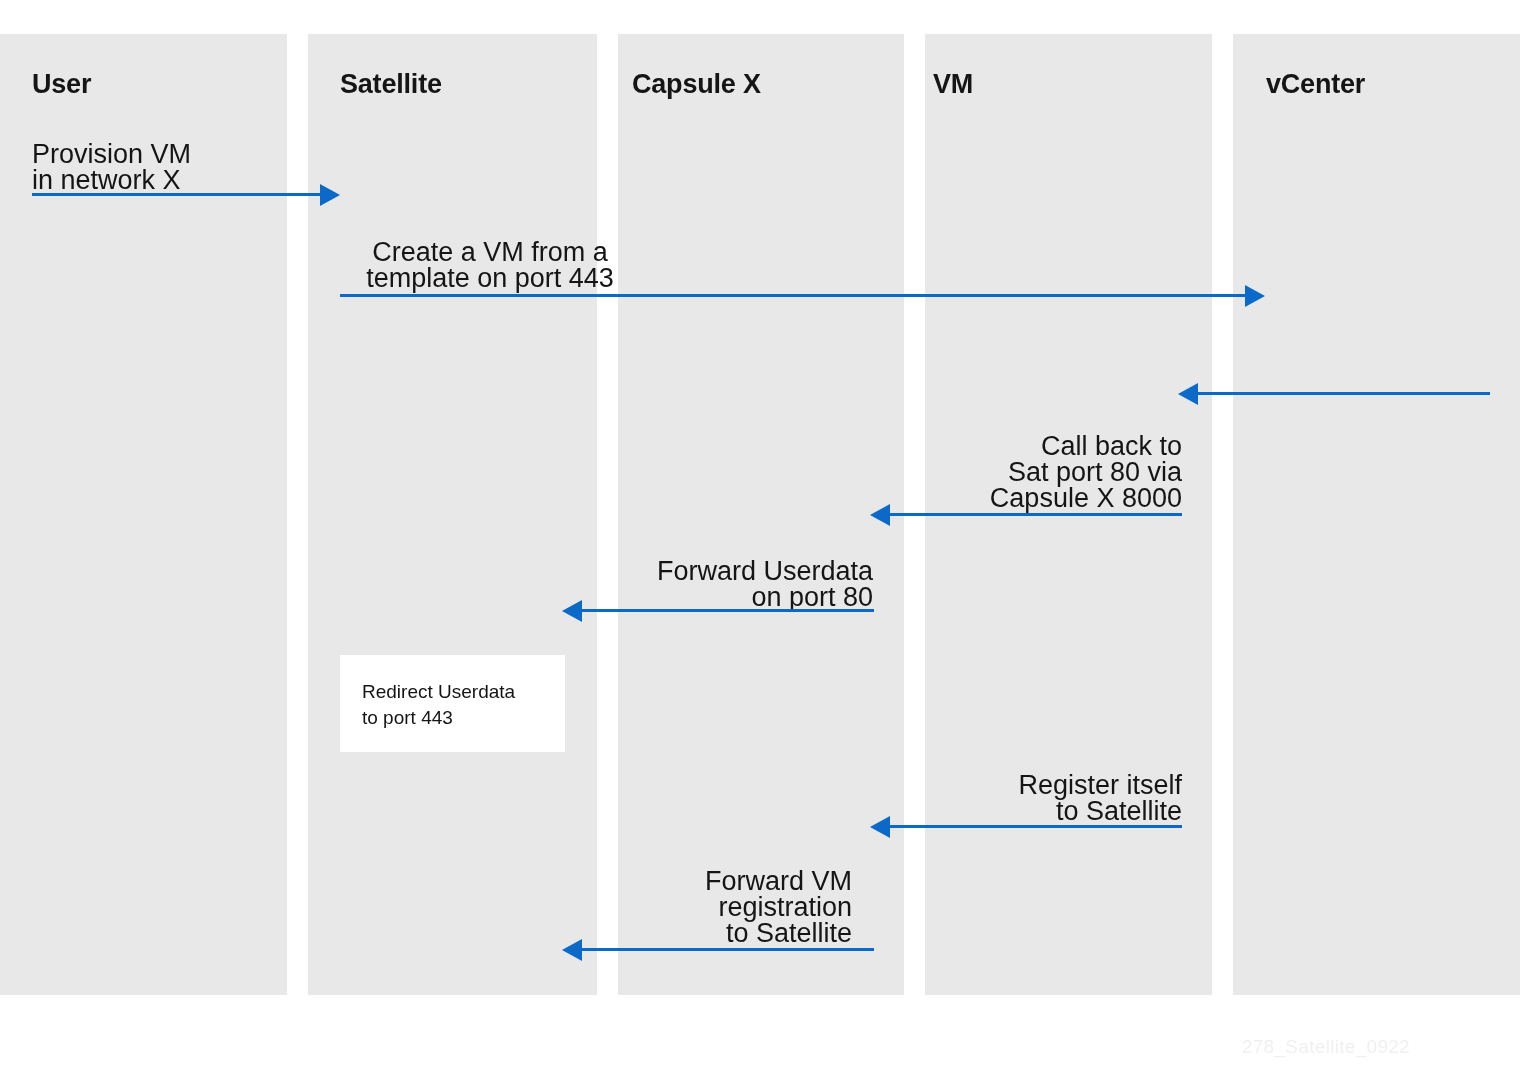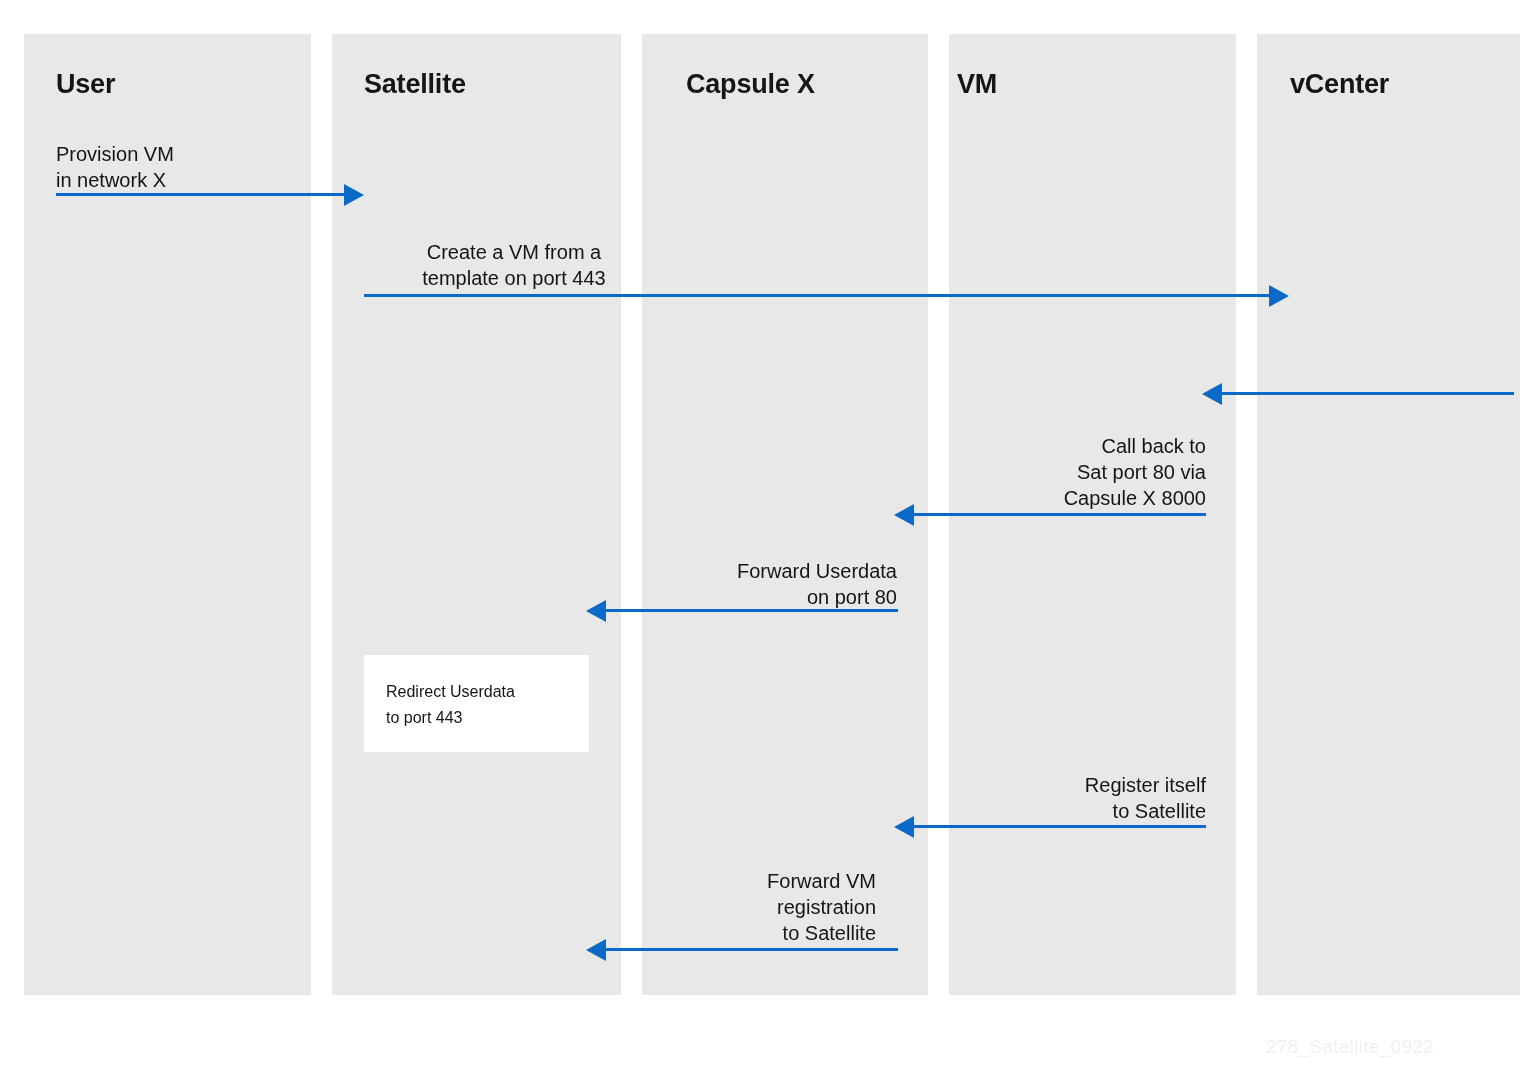--- a/index.html
+++ b/index.html
@@ -13,41 +13,40 @@
     font-family: "Liberation Sans", "DejaVu Sans", sans-serif;
     color: #151515;
     position: relative;
     overflow: hidden;
   }
   #canvas {
     position: absolute;
     left: 0; top: 0;
     width: 1432px;
     height: 1080px;
-    margin-left: 24px;
   }
   
   .lane {
     position: absolute;
     background: #e8e8e8;
     top: 34px;
     height: 961px;
   }
   .lane-title {
     position: absolute;
     font-size: 27px;
     font-weight: bold;
     letter-spacing: -0.2px;
     color: #151515;
     white-space: nowrap;
   }
   
   .msg-label {
     position: absolute;
-    font-size: 20px;
+    font-size: 27px;
     line-height: 26px;
     color: #151515;
     white-space: pre-line;
   }
   .msg-label.left  { text-align: left; }
   .msg-label.right { text-align: right; }
   
   .arrow-line {
     position: absolute;
     height: 3px;
@@ -65,21 +64,21 @@
   .arrow-head.left {
     border-right: 20px solid #0b69c8;
   }
   
   .note-box {
     position: absolute;
     background: #ffffff;
   }
   .note-text {
     position: absolute;
-    font-size: 16px;
+    font-size: 19px;
     line-height: 26px;
     color: #151515;
     white-space: pre-line;
   }
   
   .footer-code {
     position: absolute;
     right: 22px;
     bottom: 22px;
     font-size: 19px;
@@ -94,21 +93,21 @@
 <div id="canvas">
 
   <div class="lane" style="left:0px;   width:287px;"></div>
   <div class="lane" style="left:308px; width:289px;"></div>
   <div class="lane" style="left:618px; width:286px;"></div>
   <div class="lane" style="left:925px; width:287px;"></div>
   <div class="lane" style="left:1233px;width:287px;"></div>
 
   <div class="lane-title" style="left:32px;   top:69px;">User</div>
   <div class="lane-title" style="left:340px;  top:69px;">Satellite</div>
-  <div class="lane-title" style="left:662px;  top:69px;">Capsule X</div>
+  <div class="lane-title" style="left:632px;  top:69px;">Capsule X</div>
   <div class="lane-title" style="left:933px;  top:69px;">VM</div>
   <div class="lane-title" style="left:1266px; top:69px;text-align:center;">vCenter</div>
 
   <div class="msg-label left" style="left:32px; top:141px; width:280px;">Provision VM
 in network X</div>
   <div class="arrow-line" style="left:32px; top:193px; width:289px;"></div>
   <div class="arrow-head right" style="left:320px; top:184px;"></div>
 
   <div class="msg-label left" style="left:340px; top:239px; width:300px;text-align:center;">Create a VM from a
 template on port 443</div>

